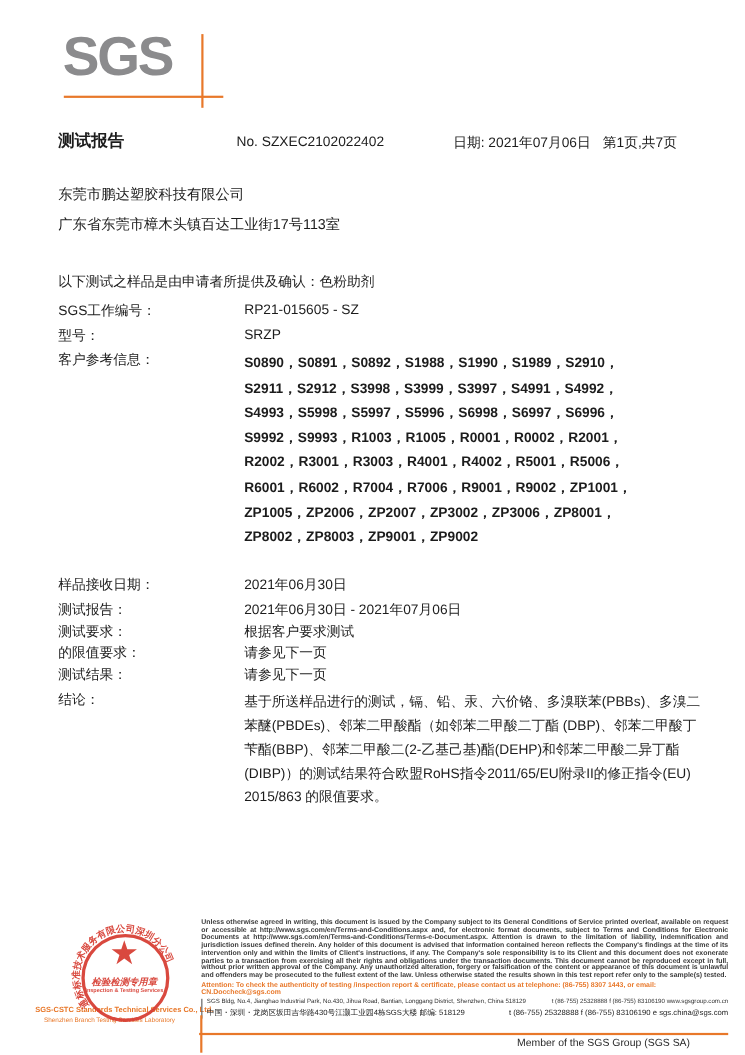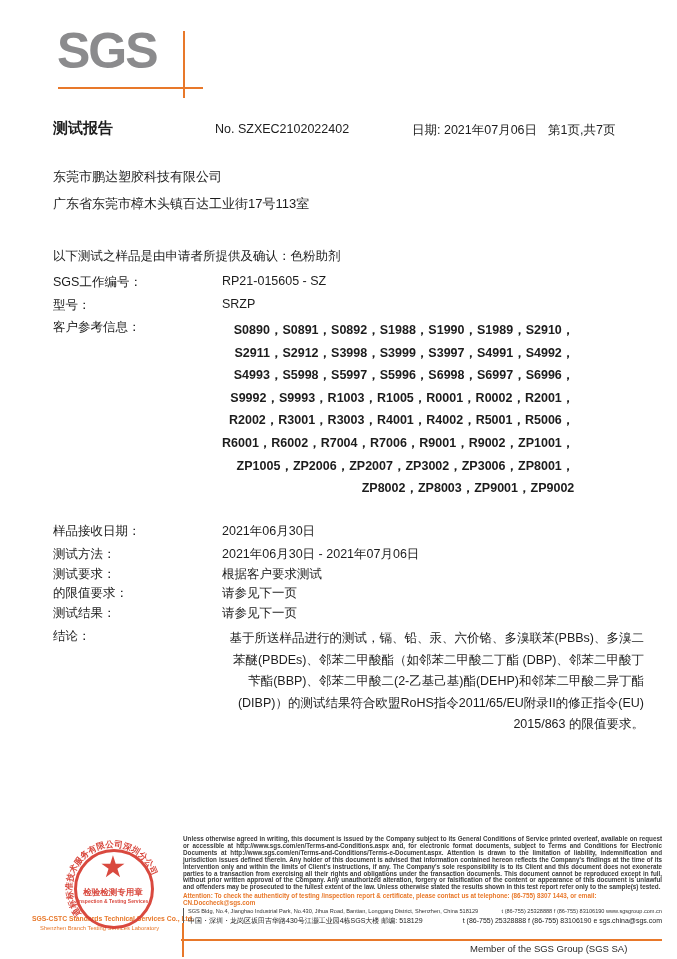--- a/index.html
+++ b/index.html
@@ -19,35 +19,35 @@
   .hdr-no{left:215px;top:122px;font-size:12.5px;}
   .hdr-date{left:412px;top:122px;font-size:12.5px;}
   .hdr-page{left:548px;top:122px;font-size:12.5px;}
 
   .applicant{left:53px;top:163px;font-size:13px;line-height:27px;}
 
   .intro{left:53px;top:248px;font-size:12.5px;text-align:center;}
 
   .frow{left:53px;width:600px;font-size:12.5px;}
   .frow .lbl{position:absolute;left:0;top:0;}
-  .frow .val{position:absolute;left:169px;top:0;text-align:right;}
+  .frow .val{position:absolute;left:169px;top:0;}
   .r-job{top:274px;}  .r-model{top:297px;}  .r-clientref{top:319px;}
   .r-received{top:523px;} .r-period{top:546px;} .r-require{top:566px;}
   .r-method{top:585px;} .r-result{top:605px;}  .r-conclusion{top:628px;}
   .ref-lines{line-height:22.6px;font-weight:bold;}
   .conclusion-text{width:422px;line-height:21.5px;}
 
   
   .stamp{left:64px;top:839px;width:98px;height:98px;z-index:5;opacity:.92;}
   .stamp-ring{position:absolute;left:10px;top:10px;width:74px;height:74px;border:3px solid #d63a2f;
               border-radius:50%;}
   .stamp-star{position:absolute;left:0;top:13px;width:98px;text-align:center;font-size:30px;
               color:#d63a2f;line-height:1;}
   .stamp-cn{position:absolute;left:0;top:48px;width:98px;text-align:center;font-size:8.5px;
-            color:#d63a2f;font-weight:bold;}
+            color:#d63a2f;font-weight:bold;font-style:italic;}
   .stamp-en{position:absolute;left:0;top:59px;width:98px;text-align:center;font-size:5px;
             color:#d63a2f;font-weight:bold;}
   .stamp svg{position:absolute;left:0;top:0;}
   .stamp textPath{fill:#d63a2f;font-size:8.5px;font-weight:bold;}
 
   .lab-line1{left:32px;top:915px;width:170px;font-size:6.8px;font-weight:bold;color:#e8782a;}
   .lab-line2{left:40px;top:925px;width:160px;font-size:5.8px;color:#e8782a;}
 
   .footer-right{left:183px;top:836px;width:479px;}
   .disclaimer{font-size:6.3px;line-height:6.9px;text-align:justify;color:#3c3c3c;font-weight:600;}
@@ -100,21 +100,21 @@
       <div>R6001，R6002，R7004，R7006，R9001，R9002，ZP1001，</div>
       <div>ZP1005，ZP2006，ZP2007，ZP3002，ZP3006，ZP8001，</div>
       <div>ZP8002，ZP8003，ZP9001，ZP9002</div>
     </div>
   </div>
   <div class="abs frow r-received">
     <span class="lbl">样品接收日期：</span>
     <span class="val">2021年06月30日</span>
   </div>
   <div class="abs frow r-period">
-    <span class="lbl">测试方法：</span>
+    <span class="lbl">测试报告：</span>
     <span class="val">2021年06月30日 - 2021年07月06日</span>
   </div>
   <div class="abs frow r-require">
     <span class="lbl">测试要求：</span>
     <span class="val">根据客户要求测试</span>
   </div>
   <div class="abs frow r-method">
     <span class="lbl">的限值要求：</span>
     <span class="val">请参见下一页</span>
   </div>

